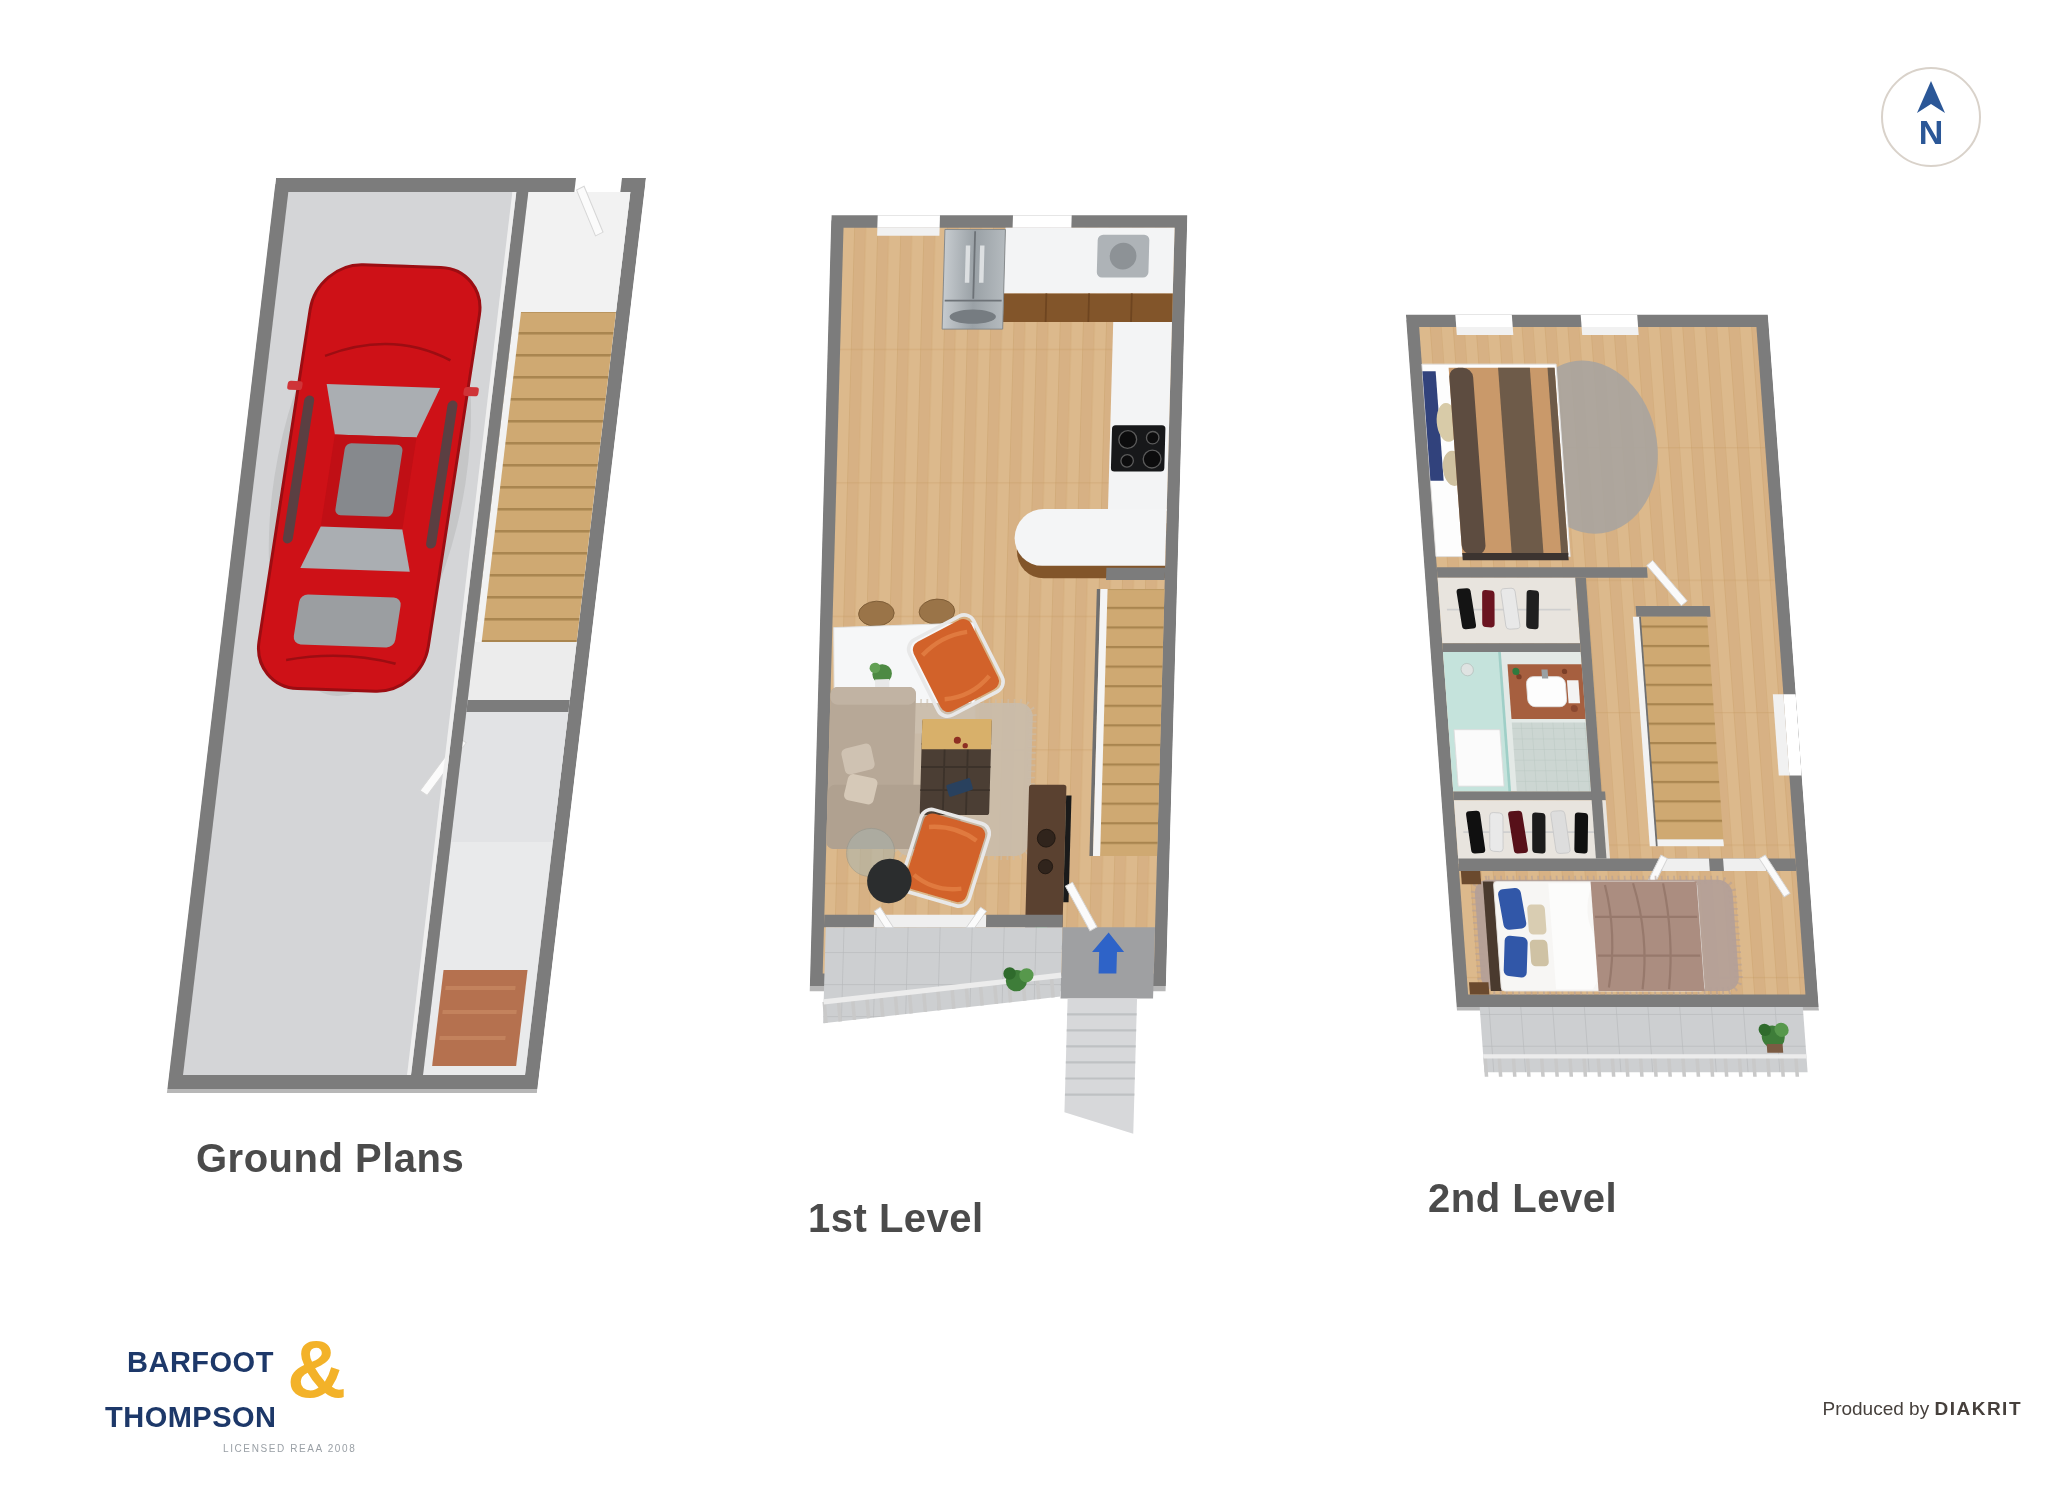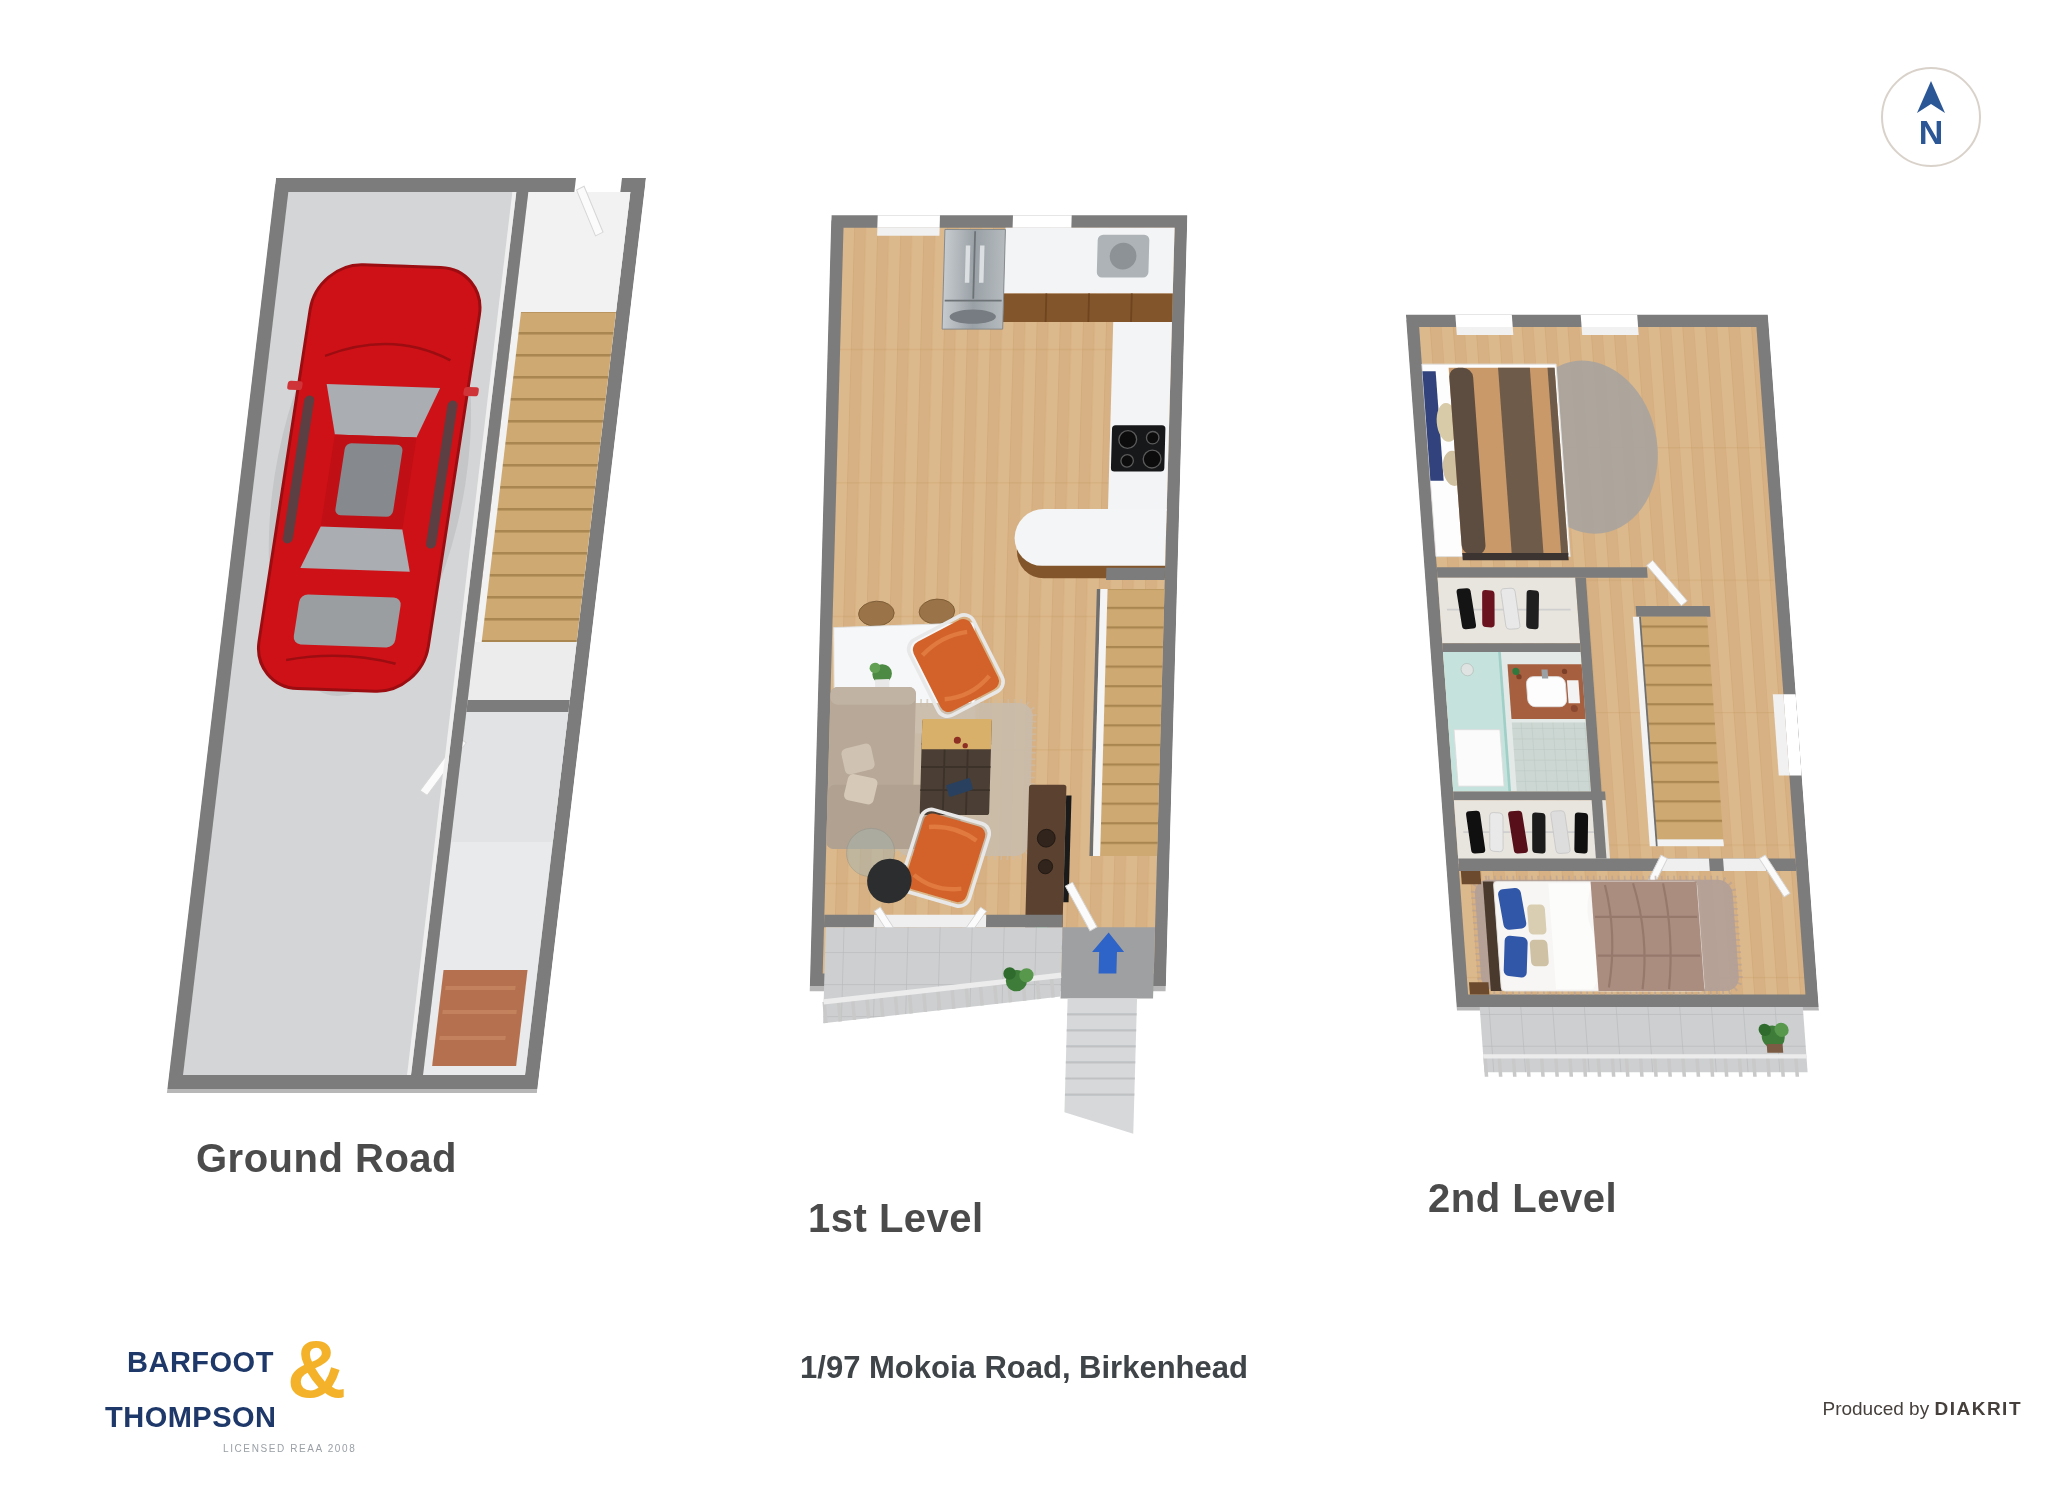--- a/index.html
+++ b/index.html
@@ -354,35 +354,34 @@
         <g>
           <circle cx="356" cy="818" r="13" fill="#3e7d39"></circle>
             <circle cx="366" cy="810" r="8" fill="#57984c"></circle>
           <circle cx="347" cy="810" r="7" fill="#2f6b2c"></circle>
             <rect x="348" y="826" width="18" height="10" fill="#7b5b43"></rect>
         </g>
       </g>
     </svg>
   </div>
 
-  <div class="level-label" id="label-ground">Ground Road</div>
+  <div class="level-label" id="label-ground">Ground Plans</div>
   <div class="level-label" id="label-first">1st Level</div>
   <div class="level-label" id="label-second">2nd Level</div>
 
   <div id="compass">
     <svg width="48" height="40" viewBox="0 0 48 40">
       <path d="M24 2 L38 34 L24 25 L10 34 Z" fill="#2b5797"></path>
     </svg>
     <div class="n">N</div>
   </div>
 
   <div id="logo">
     <div class="w1">BARFOOT</div>
     <div class="w2">THOMPSON</div>
     <div class="amp">&amp;</div>
     <div class="lic">LICENSED REAA 2008</div>
   </div>
 
-  <div class="addr">1/97 Mokoia Road, Birkenhead</div>
 
   <div id="produced"><span>Produced by </span><span class="dk">DIAKRIT</span></div>
 
 </div>
 
 </body></html>

